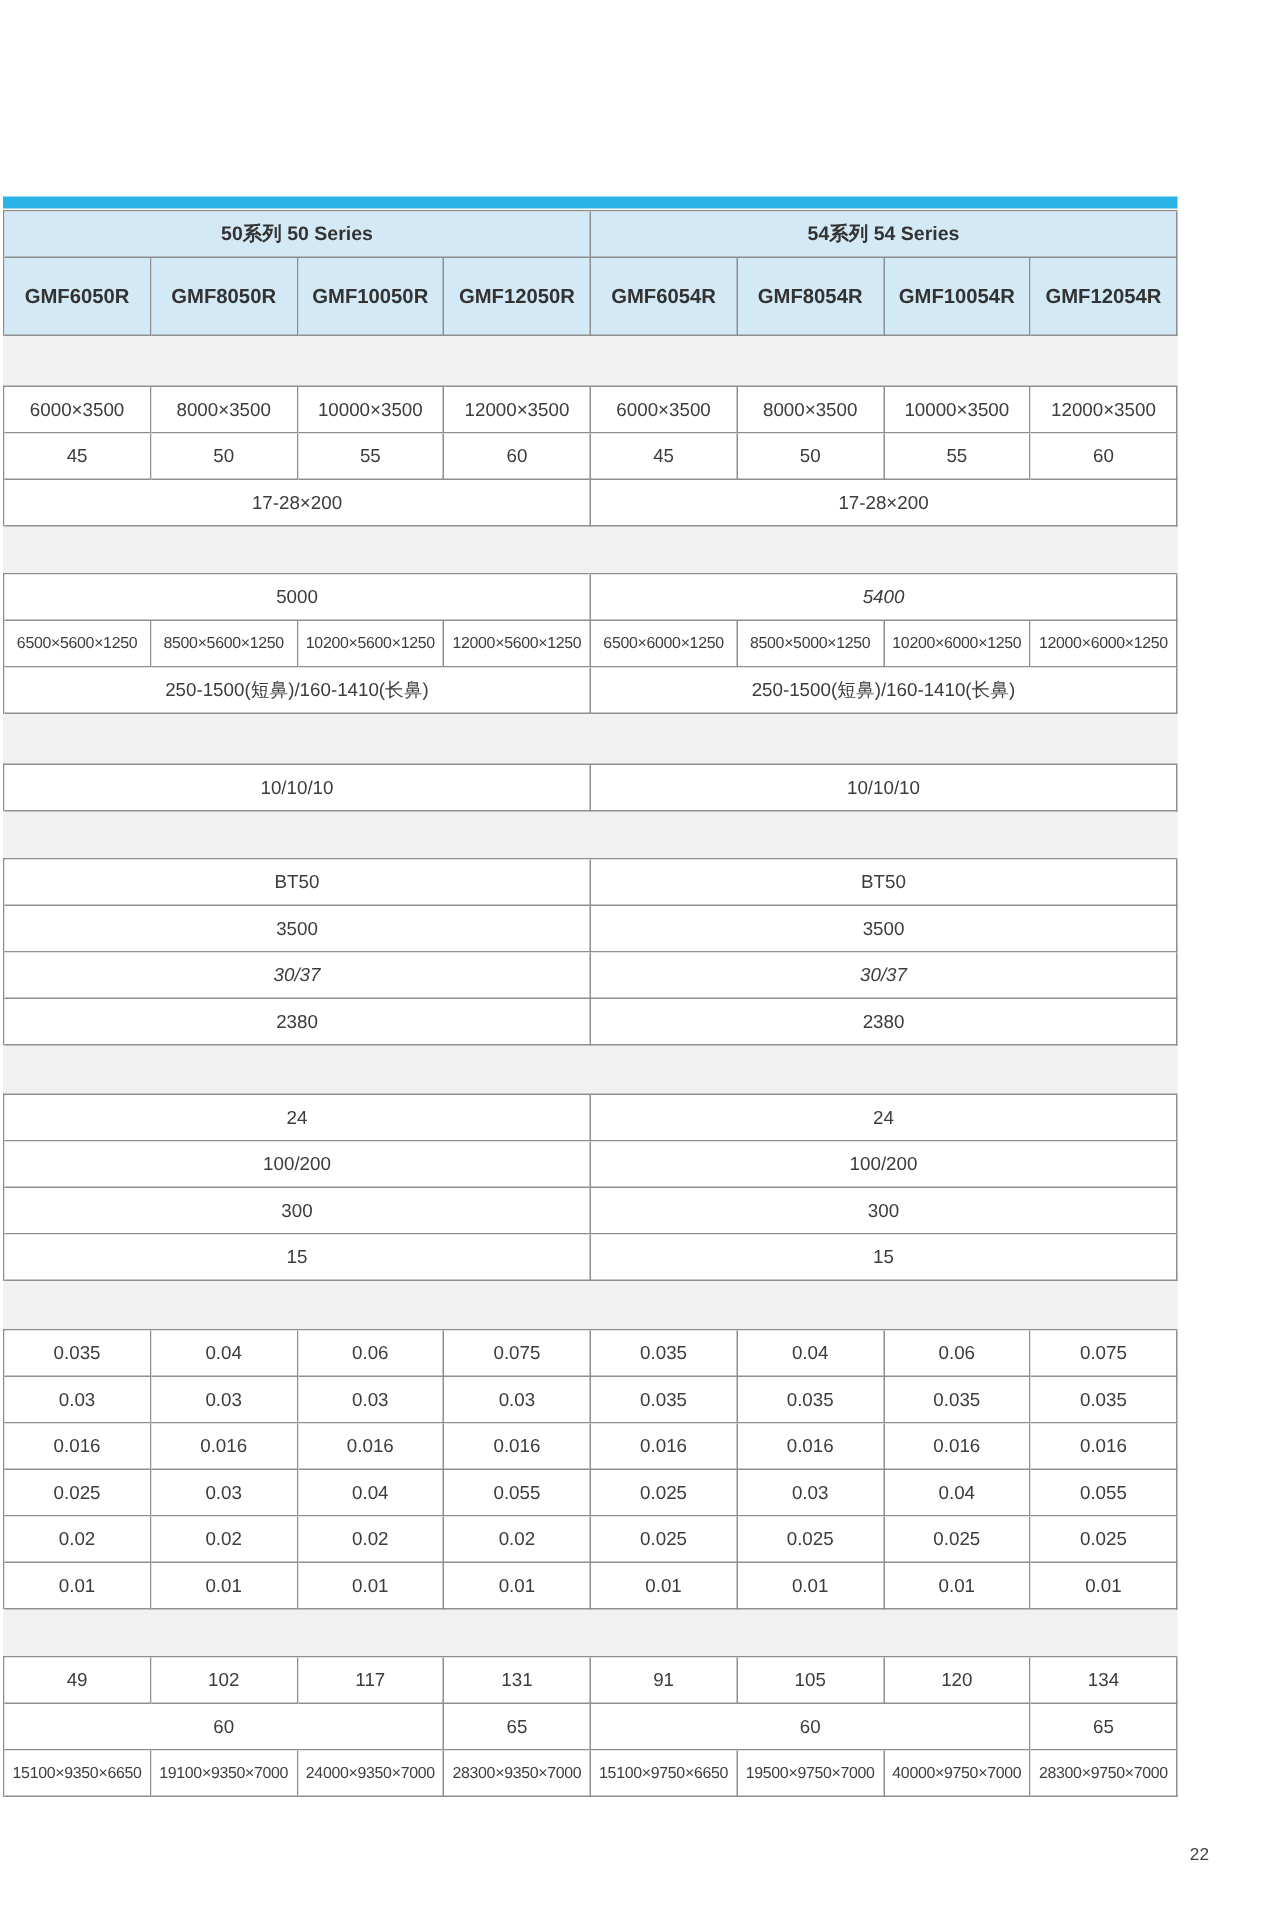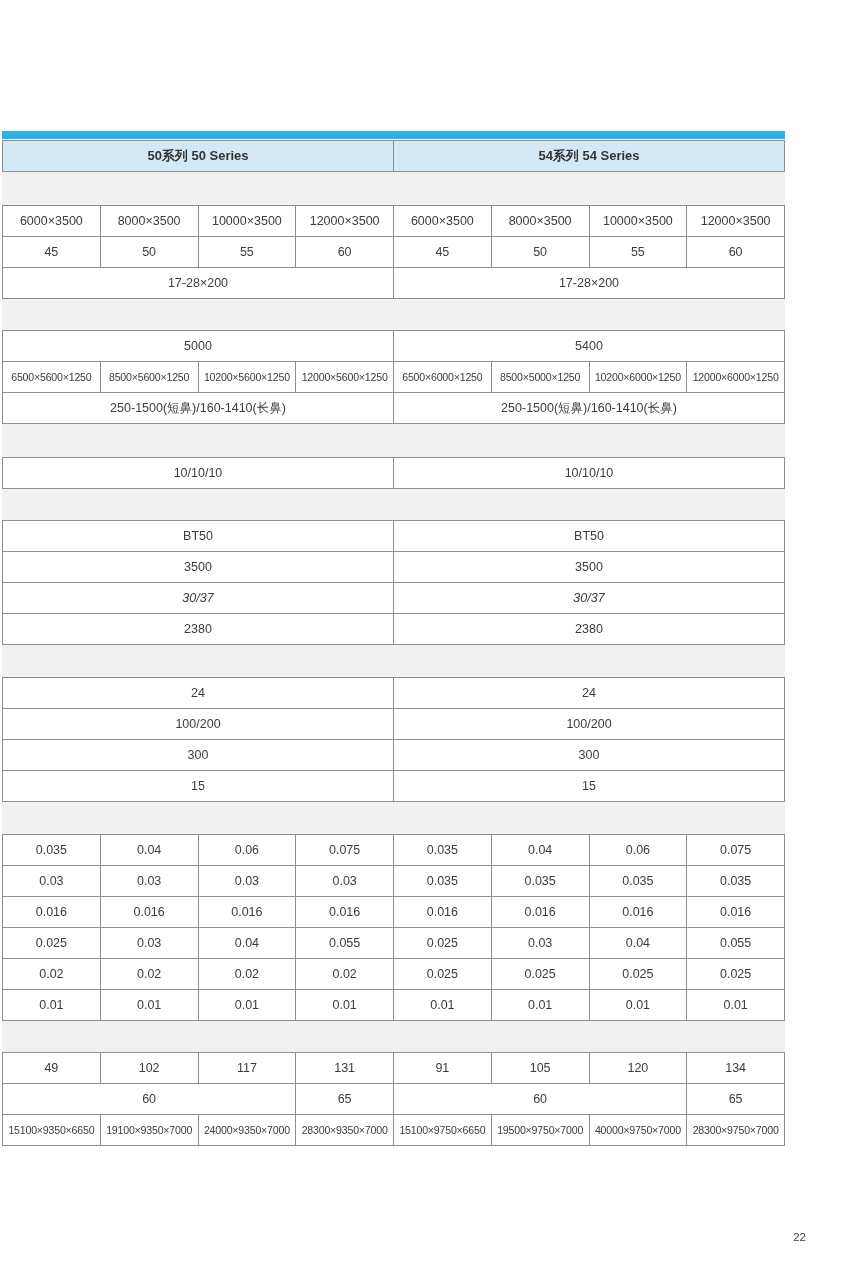--- a/index.html
+++ b/index.html
@@ -76,20 +76,30 @@
 <body>
 
 <div class="page" style="--accent: #29b3e6; --headerbg: #d3eaf6; --band: #f1f1f1; --border: #8e8e8e; --text: #3d3d3d;">
   <div class="content">
     <div class="accent-bar"></div>
     <div class="hdr-group">
       <div class="row" id="series-row" style="height: 31px;">
           <div class="cell hdr-cell" style="grid-column: span 4;">50系列  50 Series</div>
           <div class="cell hdr-cell" style="grid-column: span 4;">54系列  54 Series</div>
         </div>
+      <div class="row" id="model-row" style="height: 52px;">
+          <div class="cell hdr-cell model">GMF6050R</div>
+          <div class="cell hdr-cell model">GMF8050R</div>
+          <div class="cell hdr-cell model">GMF10050R</div>
+          <div class="cell hdr-cell model">GMF12050R</div>
+          <div class="cell hdr-cell model">GMF6054R</div>
+          <div class="cell hdr-cell model">GMF8054R</div>
+          <div class="cell hdr-cell model">GMF10054R</div>
+          <div class="cell hdr-cell model">GMF12054R</div>
+        </div>
     </div>
     <div id="groups">
         <div class="band" style="height: 33px;"></div>
         <div class="group">
           <div class="row" style="height: 31px;">
             <div class="cell">6000×3500</div>
             <div class="cell">8000×3500</div>
             <div class="cell">10000×3500</div>
             <div class="cell">12000×3500</div>
             <div class="cell">6000×3500</div>
@@ -109,21 +119,21 @@
           </div>
           <div class="row" style="height: 31px;">
             <div class="cell" style="grid-column: span 4;">17-28×200</div>
             <div class="cell" style="grid-column: span 4;">17-28×200</div>
           </div>
         </div>
         <div class="band" style="height: 31px;"></div>
         <div class="group">
           <div class="row" style="height: 31px;">
             <div class="cell" style="grid-column: span 4;">5000</div>
-            <div class="cell" style="grid-column: span 4;">5400</div>
+            <div class="cell" style="grid-column: span 4; font-style: italic;">5400</div>
           </div>
           <div class="row" style="height: 31px;">
             <div class="cell small">6500×5600×1250</div>
             <div class="cell small">8500×5600×1250</div>
             <div class="cell small">10200×5600×1250</div>
             <div class="cell small">12000×5600×1250</div>
             <div class="cell small">6500×6000×1250</div>
             <div class="cell small">8500×5000×1250</div>
             <div class="cell small">10200×6000×1250</div>
             <div class="cell small">12000×6000×1250</div>

